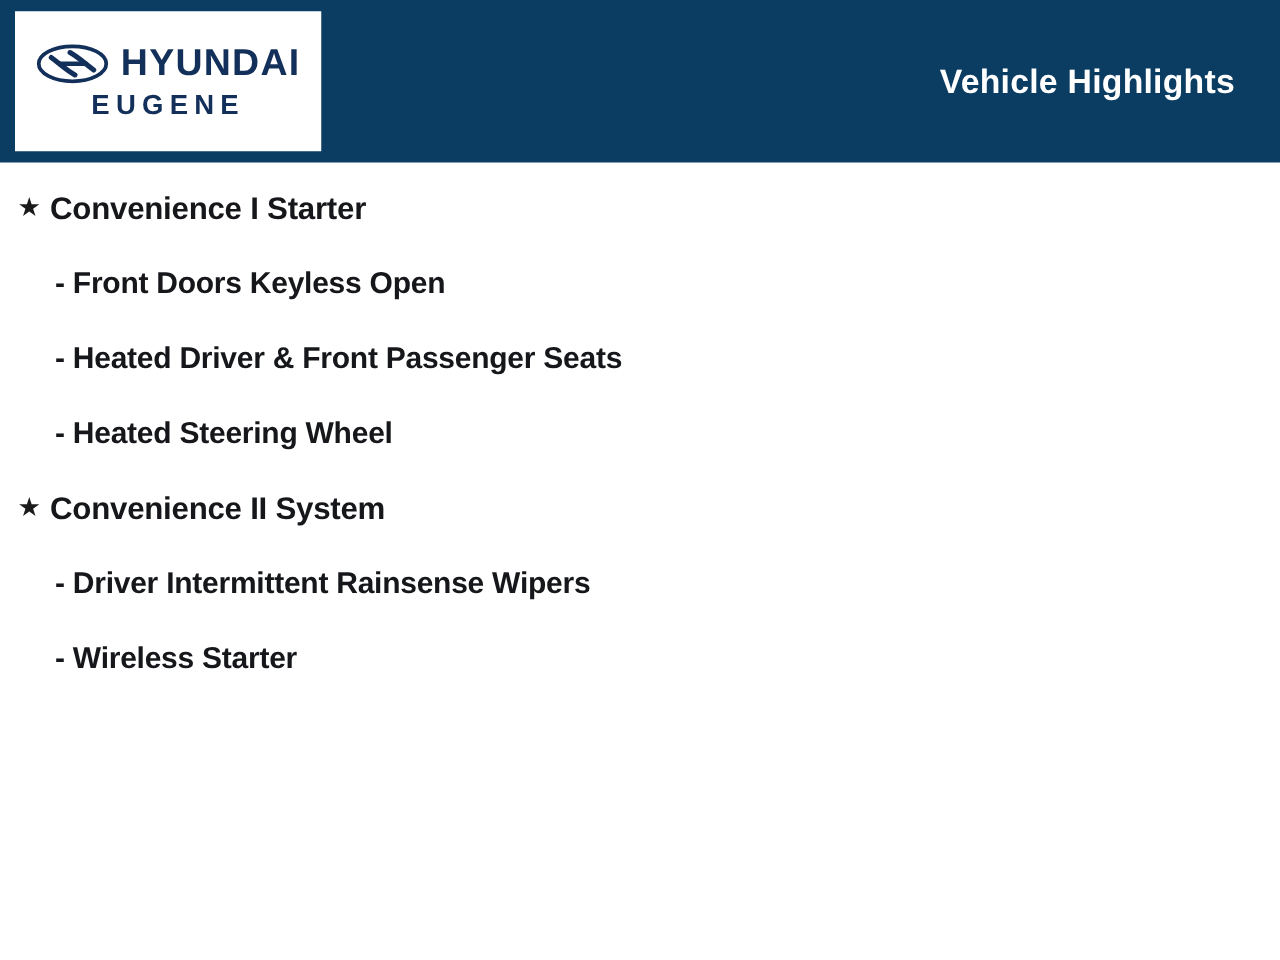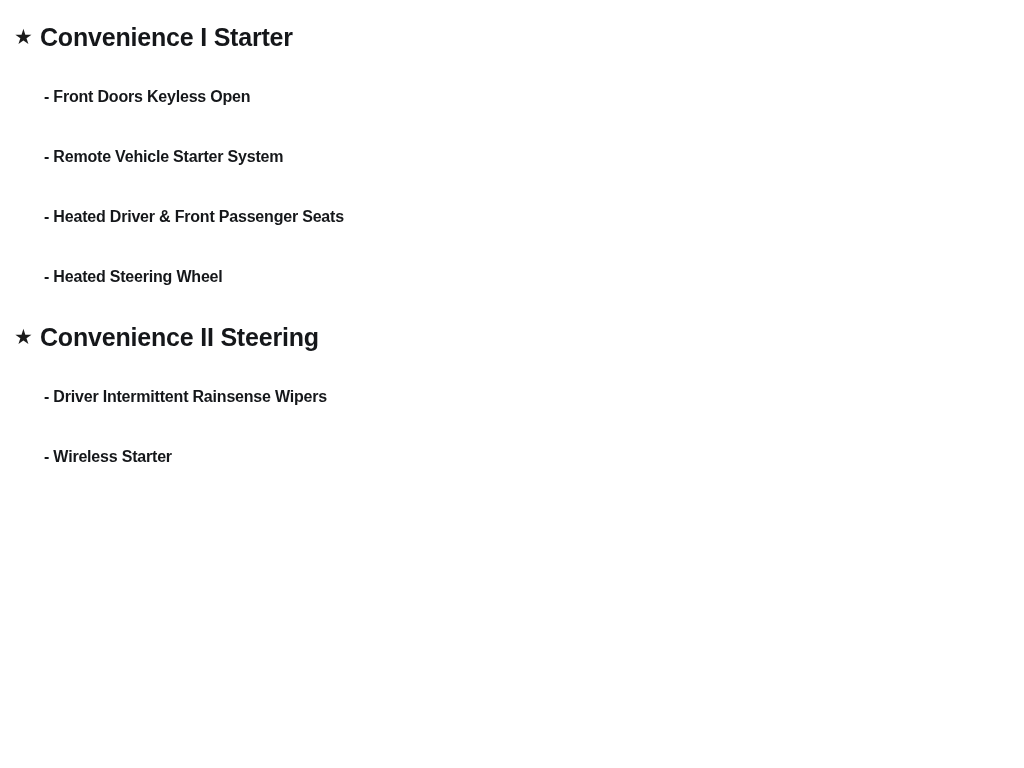--- a/index.html
+++ b/index.html
@@ -96,55 +96,71 @@
     text-align: left;
   }
   .item-label {
     font-size: 25px;
     font-weight: bold;
     color: #15171a;
     line-height: 30px;
     letter-spacing: -0.2px;
   }
   .item.sub .item-label {
-    font-size: 16px;
+    font-size: 24px;
   }
 </style>
 </head>
 <body>
 
 <div class="slide">
 
+  <div class="header">
+
+    <div class="logo-box">
+      <div class="logo-row">
+        <span class="logo-mark">
+          <svg width="58" height="32" viewBox="0 0 58 32" xmlns="http://www.w3.org/2000/svg">
+            <ellipse cx="29" cy="16" rx="27" ry="14" fill="none" stroke="#13305a" stroke-width="3"></ellipse>
+            <path d="M12 11 C20 17, 24 21, 31 25" fill="none" stroke="#13305a" stroke-width="4" stroke-linecap="round"></path>
+            <path d="M27 7 C34 11, 38 15, 46 21" fill="none" stroke="#13305a" stroke-width="4" stroke-linecap="round"></path>
+            <path d="M19 16 L40 16" stroke="#13305a" stroke-width="3.5" stroke-linecap="round"></path>
+          </svg>
+        </span>
+        <span class="logo-brand">HYUNDAI</span>
+      </div>
+      <div class="logo-sub">EUGENE</div>
+    </div>
+
+    <div class="header-title">Vehicle Highlights</div>
+  </div>
 
   <div class="content">
 
     <div class="item">
       <span class="star">★</span>
       <span class="item-label">Convenience I Starter</span>
     </div>
 
     <div class="item sub">
       <span class="item-label">- Front Doors Keyless Open</span>
     </div>
 
-    <div class="item sub">
-      <span class="item-label">- Remote Vehicle Starter System</span>
-    </div>
 
     <div class="item sub">
       <span class="item-label">- Heated Driver &amp; Front Passenger Seats</span>
     </div>
 
     <div class="item sub">
       <span class="item-label">- Heated Steering Wheel</span>
     </div>
 
     <div class="item">
       <span class="star">★</span>
-      <span class="item-label">Convenience II Steering</span>
+      <span class="item-label">Convenience II System</span>
     </div>
 
     <div class="item sub">
       <span class="item-label">- Driver Intermittent Rainsense Wipers</span>
     </div>
 
     <div class="item sub">
       <span class="item-label">- Wireless Starter</span>
     </div>
 

